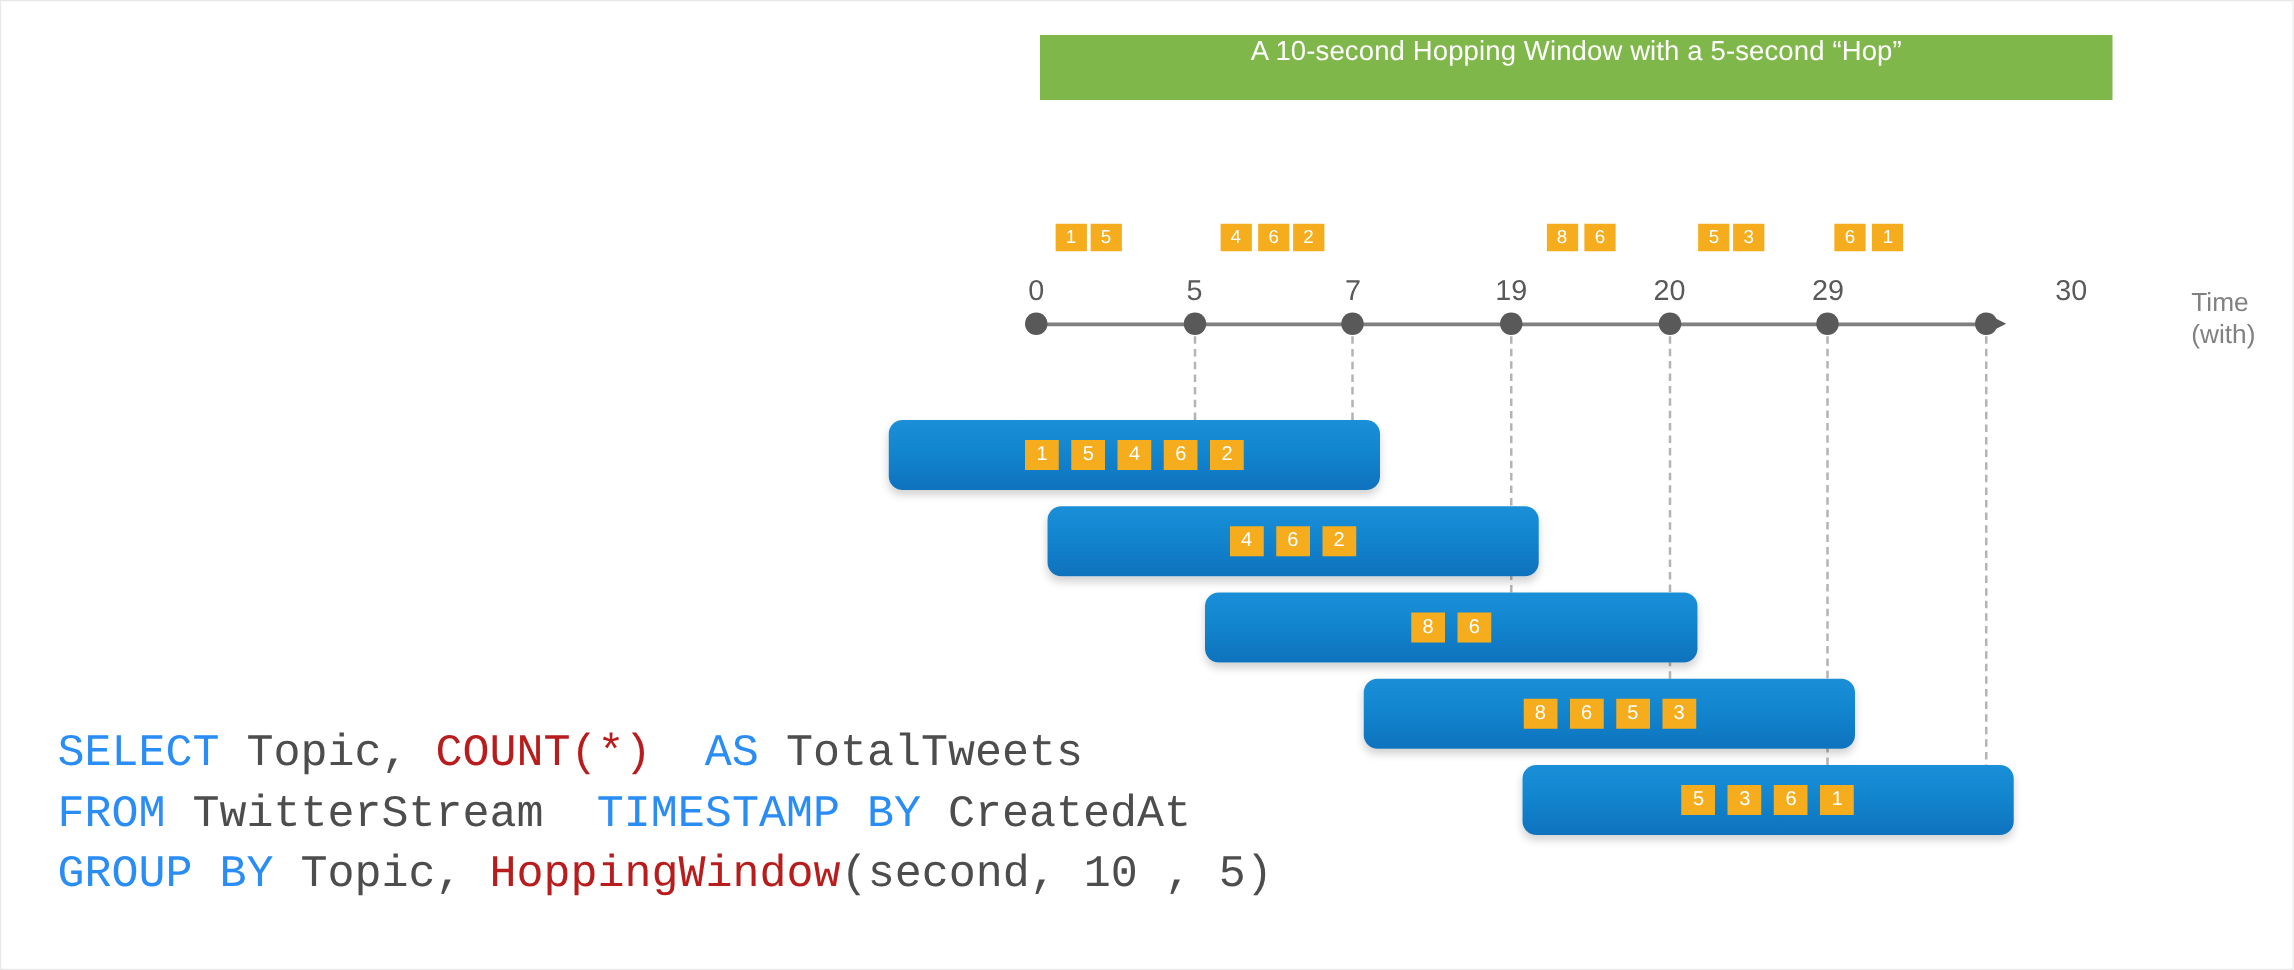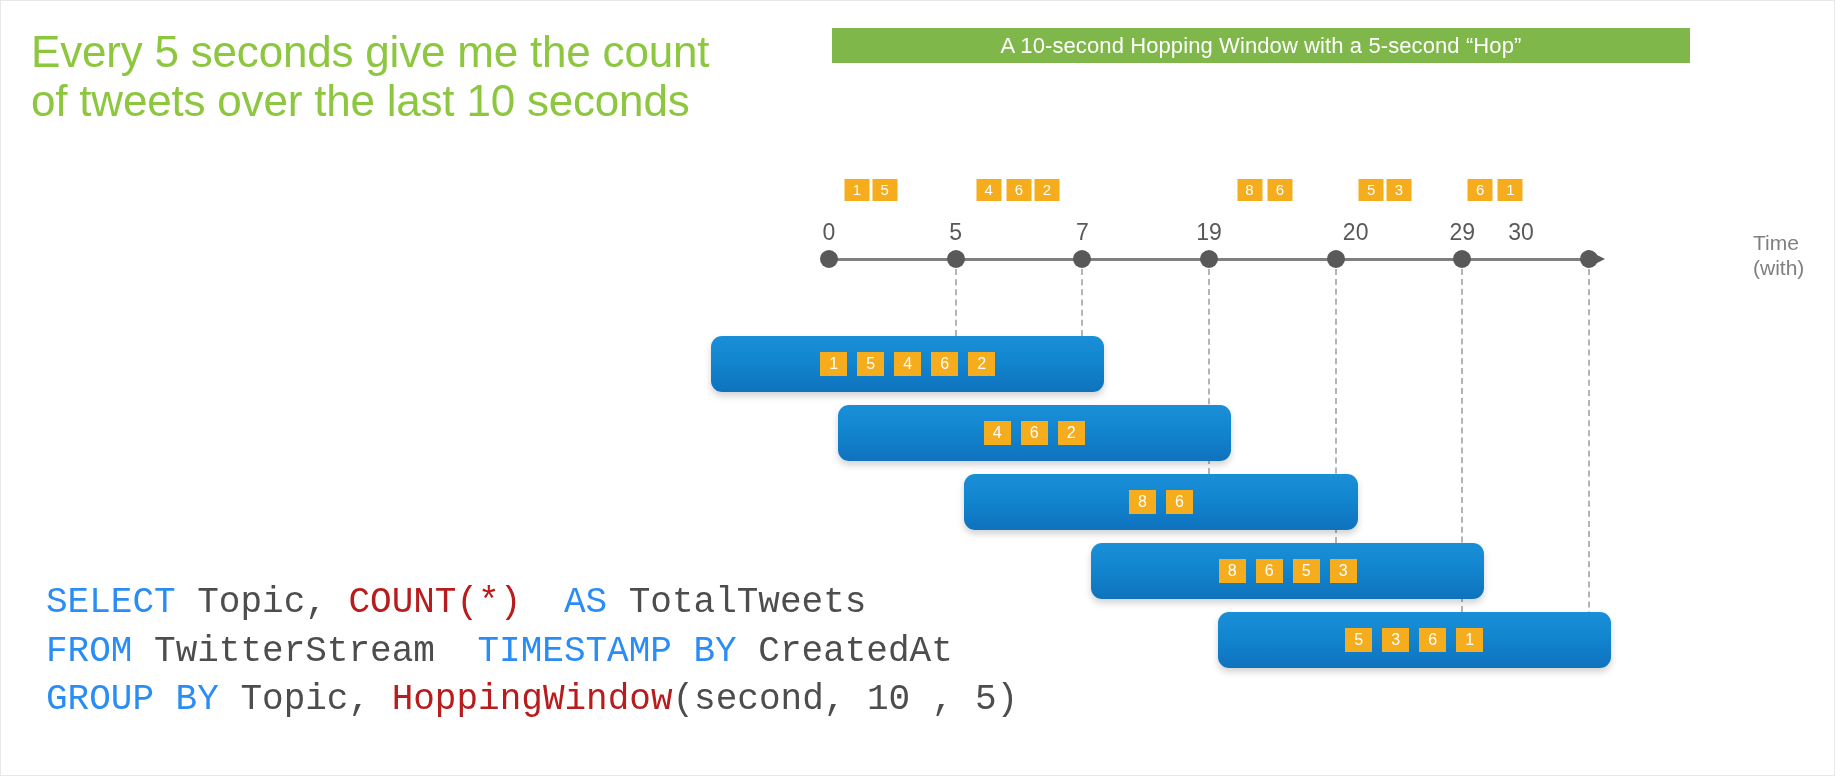--- a/index.html
+++ b/index.html
@@ -33,24 +33,23 @@
     font-weight: 400;
     letter-spacing: -0.2px;
   }
 
   
   .title-banner {
     position: absolute;
     left: 831px;
     top: 27px;
     width: 858px;
-    height: 35px;
+    height: 52px;
     background: #80b74b;
     display: flex;
-    align-items: center;
     justify-content: center;
   }
   .title-banner .title-text {
     color: #ffffff;
     font-size: 22px;
     font-family: "Liberation Sans", sans-serif;
     font-weight: 400;
     letter-spacing: 0.1px;
     white-space: nowrap;
   }
@@ -174,21 +173,20 @@
   }
   .kw-blue { color: #2a8cf5; margin-left: 21px; }
   .kw-purple { color: #b91c1c; }
   .kw-plain { color: #4d4d4d; }
 </style>
 </head>
 <body>
 
 <div id="slide">
 
-  <div class="headline">Every 5 seconds give me the count of tweets over the last 10 seconds</div>
 
   <div class="title-banner">
     <span class="title-text">A 10-second Hopping Window with a 5-second “Hop”</span>
   </div>
 
   <div class="timeline-area">
     <div class="axis-line"></div>
     <div class="axis-arrow"></div>
     <div class="axis-caption">
       <div>Time</div>
@@ -197,25 +195,25 @@
     <div id="ticks">
         <div class="tick-dot" style="left: 828px;"></div>
         <div class="tick-label" style="left: 828px;">0</div>
         <div class="tick-dot" style="left: 954.667px;"></div>
         <div class="tick-label" style="left: 954.667px;">5</div>
         <div class="tick-dot" style="left: 1081.33px;"></div>
         <div class="tick-label" style="left: 1081.33px;">7</div>
         <div class="tick-dot" style="left: 1208px;"></div>
         <div class="tick-label" style="left: 1208px;">19</div>
         <div class="tick-dot" style="left: 1334.67px;"></div>
-        <div class="tick-label" style="left: 1334.67px; margin-left: 20px;">20</div>
+        <div class="tick-label" style="left: 1334.67px;">20</div>
         <div class="tick-dot" style="left: 1461.33px;"></div>
         <div class="tick-label" style="left: 1461.33px;">29</div>
         <div class="tick-dot" style="left: 1588px;"></div>
-        <div class="tick-label" style="left: 1520px;">30</div>
+        <div class="tick-label" style="left: 1656px;">30</div>
       </div>
     <div id="droplines">
         <div class="drop-line" style="left: 954.667px; top: 268px; height: 67px;"></div>
         <div class="drop-line" style="left: 1081.33px; top: 268px; height: 67px;"></div>
         <div class="drop-line" style="left: 1208px; top: 268px; height: 205px;"></div>
         <div class="drop-line" style="left: 1334.67px; top: 268px; height: 274px;"></div>
         <div class="drop-line" style="left: 1461.33px; top: 268px; height: 343px;"></div>
         <div class="drop-line" style="left: 1588px; top: 268px; height: 399px;"></div>
       </div>
     <div id="stream-chips">

